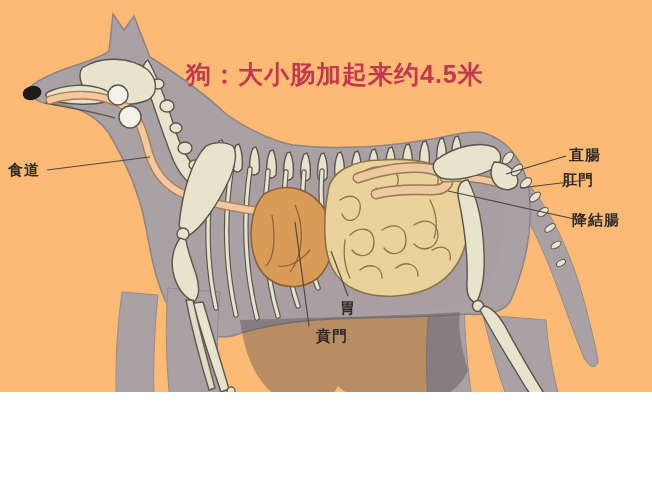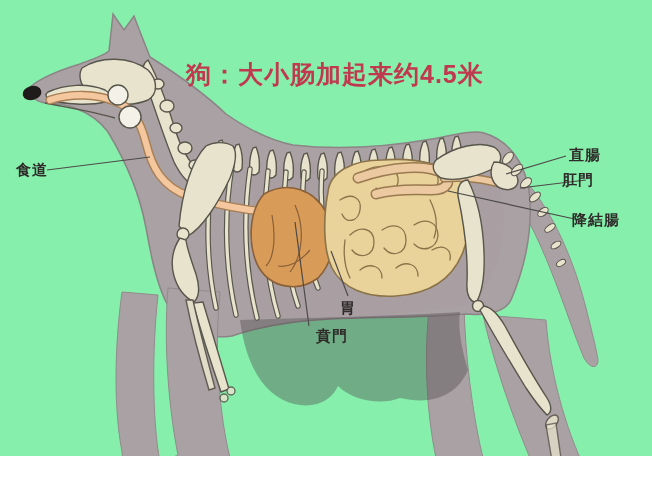--- a/index.html
+++ b/index.html
@@ -1,18 +1,18 @@
 <!DOCTYPE html>
 <html><head>
 <meta charset="utf-8">
 <style>
   html,body{margin:0;padding:0;background:#fff;}
   #stage{
-    position:relative;width:652px;height:456px;overflow:hidden;
-    background:#86efac;
+    position:relative;width:652px;height:392px;overflow:hidden;
+    background:#fdba74;
     font-family:"Liberation Sans","DejaVu Sans",sans-serif;
   }
   #art{position:absolute;left:0;top:0;}
   .lbl{
     position:absolute;font-weight:700;font-size:15px;color:#2e2b29;
     white-space:nowrap;letter-spacing:1px;
   }
   #title{
     position:absolute;left:186px;top:58px;
     font-size:25px;font-weight:700;letter-spacing:1px;white-space:nowrap;
@@ -202,20 +202,20 @@
     <path d="M566,156 L506,174"></path>
     <path d="M586,180 L520,188"></path>
     <path d="M579,220 L448,191"></path>
     <path d="M348,296 L331,251"></path>
     <path d="M309,326 L295,222"></path>
   </g>
 </svg>
 
 <div id="title" style="color: rgb(192, 57, 79);">狗：大小肠加起来约4.5米</div>
 
-<div class="lbl" style="left:16px;top:161px;">食道</div>
+<div class="lbl" style="left:8px;top:161px;">食道</div>
 <div class="lbl" style="left:569px;top:146px;">直腸</div>
 <div class="lbl" style="left:562px;top:171px;">肛門</div>
 <div class="lbl" style="left:572px;top:211px;">降結腸</div>
 <div class="lbl" style="left:340px;top:299px;">胃</div>
 <div class="lbl" style="left:282px;top:327px;margin-left:34px;">賁門</div>
 
 </div>
 
 </body></html>

